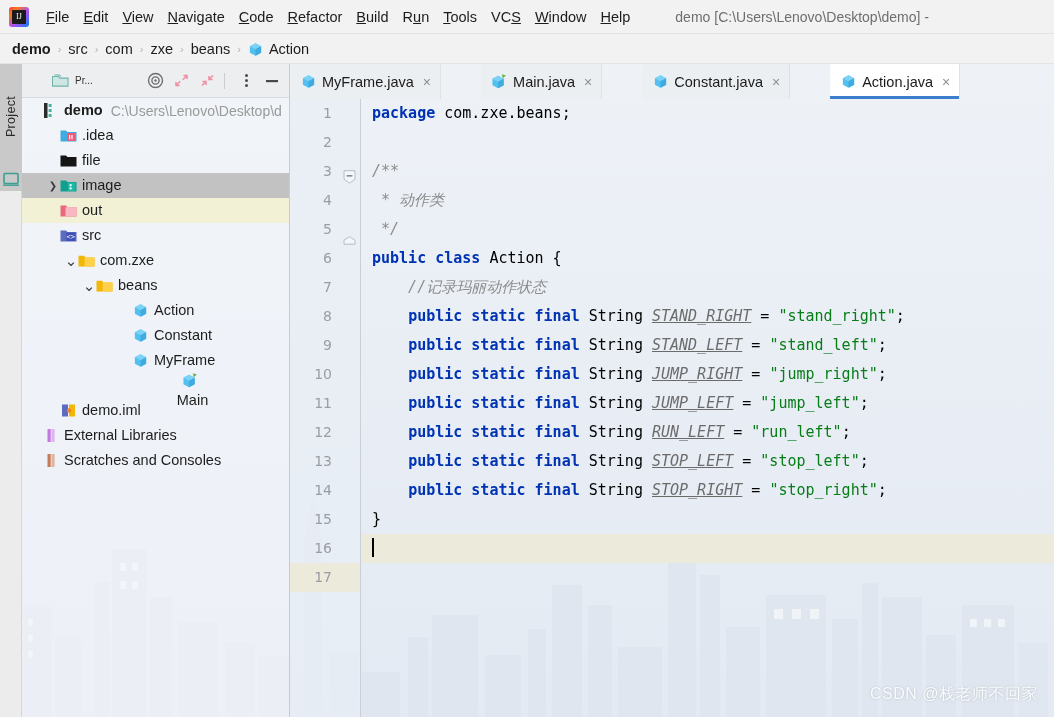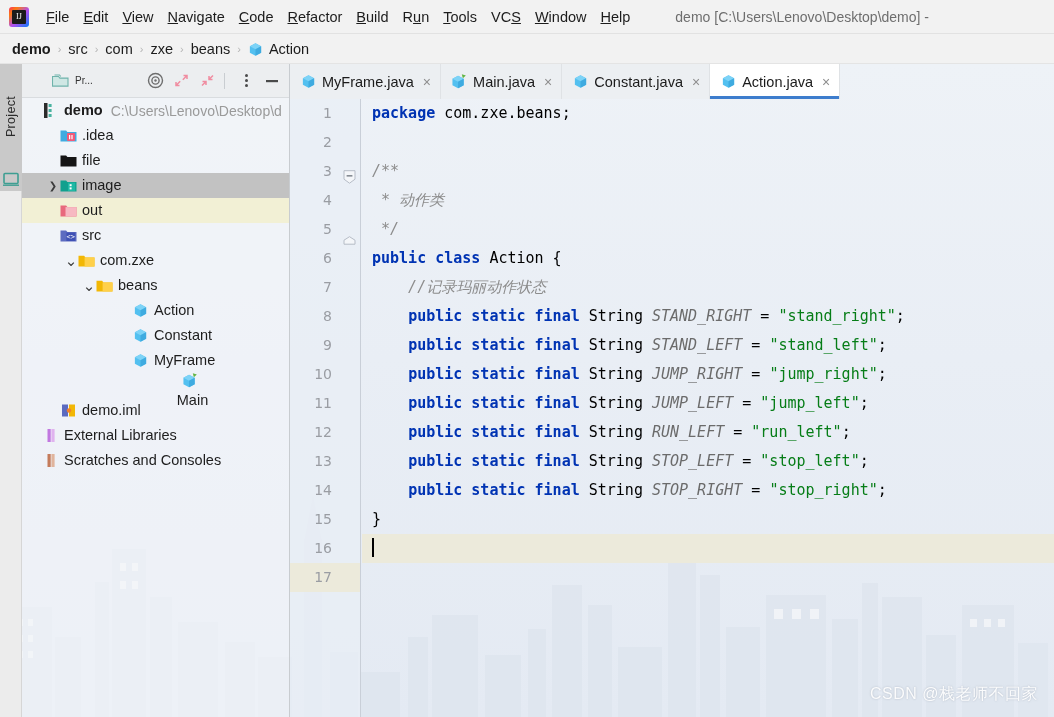--- a/index.html
+++ b/index.html
@@ -175,20 +175,21 @@
   }
   .tlabel { line-height: 25px; }
   .tpath { color: #9a9a9a; font-size: 14px; margin-left: 8px; }
 
   
   .tabbar {
     position: absolute; left: 290px; top: 64px;
     width: 764px; height: 35px;
     display: flex; align-items: stretch;
     background: transparent;
+    gap: 40px;
   }
   .tab {
     display: flex; align-items: center;
     padding: 0 9px 0 10px;
     font-size: 14.5px; color: #1b1b1b;
     background: #eceff2;
     border-right: 1px solid #dfe2e5;
     cursor: default;
     white-space: nowrap;
     position: relative;
@@ -244,21 +245,21 @@
   .cline {
     height: 29px; line-height: 29px;
     white-space: pre;
     padding-left: 10px;
     box-sizing: border-box;
   }
   .cline.cur { background: #eceadb; }
   .k  { color: #0033b3; font-weight: bold; }
   .s  { color: #067d17; }
   .id { color: #000000; }
-  .f  { color: #6b6b6b; font-style: italic; }
+  .f  { color: #6b6b6b; font-style: italic; text-decoration: underline; }
   .cm { color: #8c8c8c; font-style: italic; }
   .op { color: #000000; }
   .caret {
     display: inline-block;
     width: 2px; height: 19px;
     background: #000;
     vertical-align: -4px;
   }
 
   

